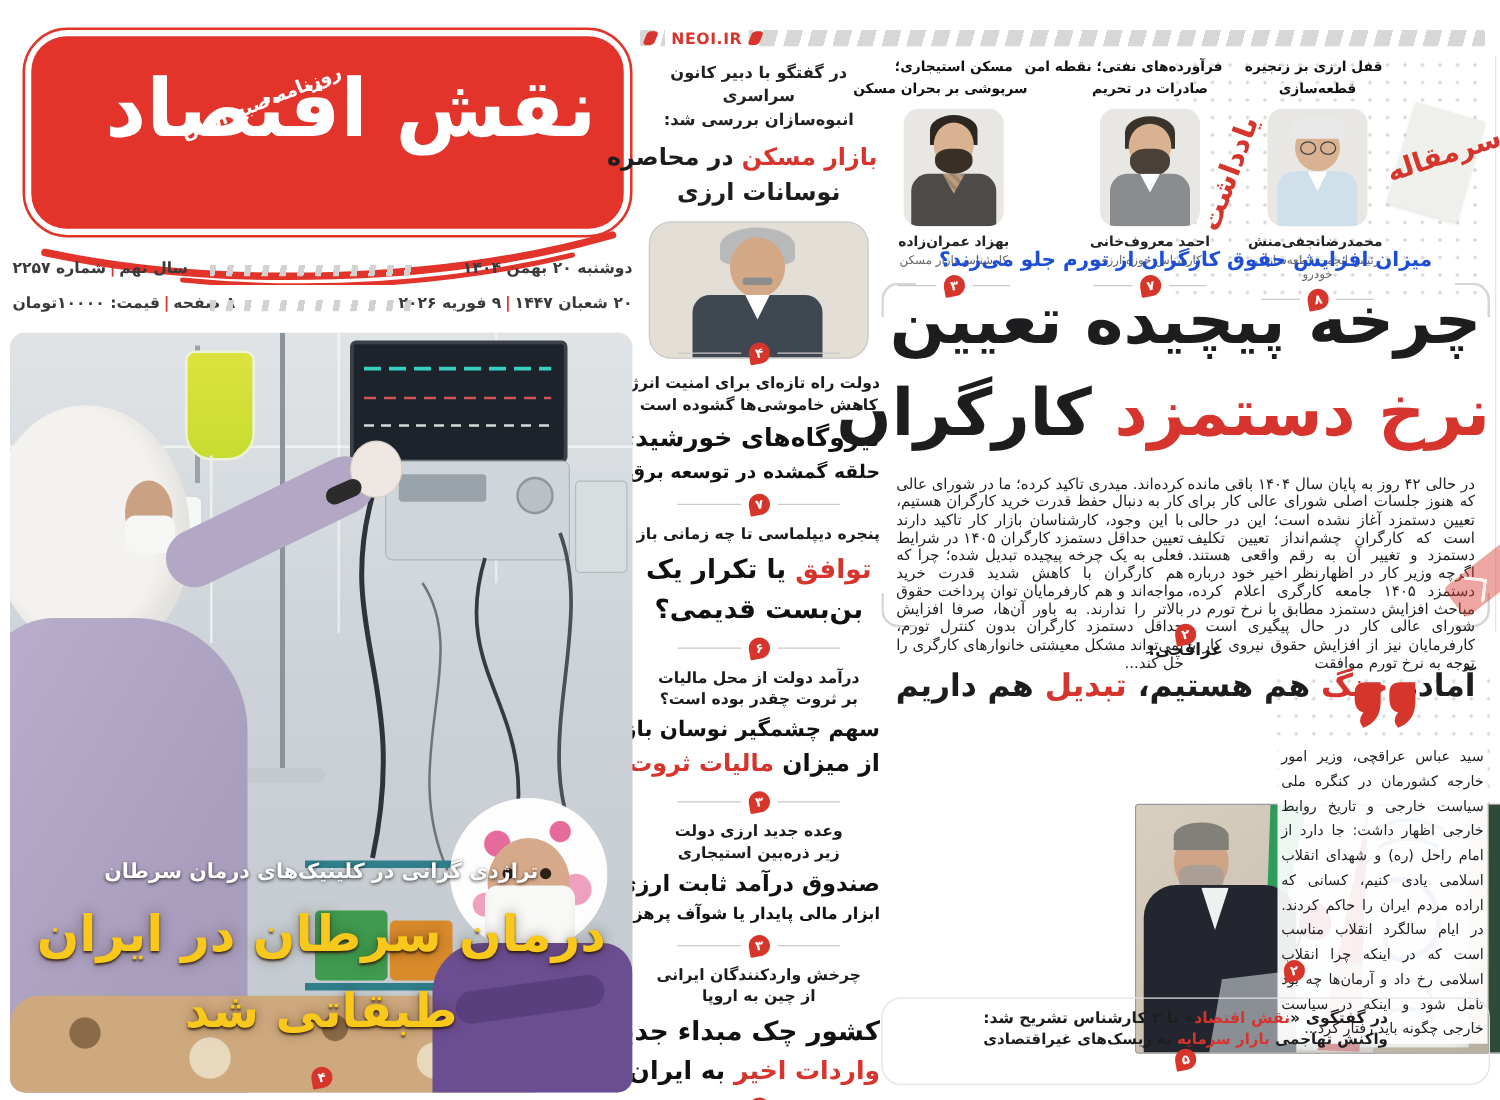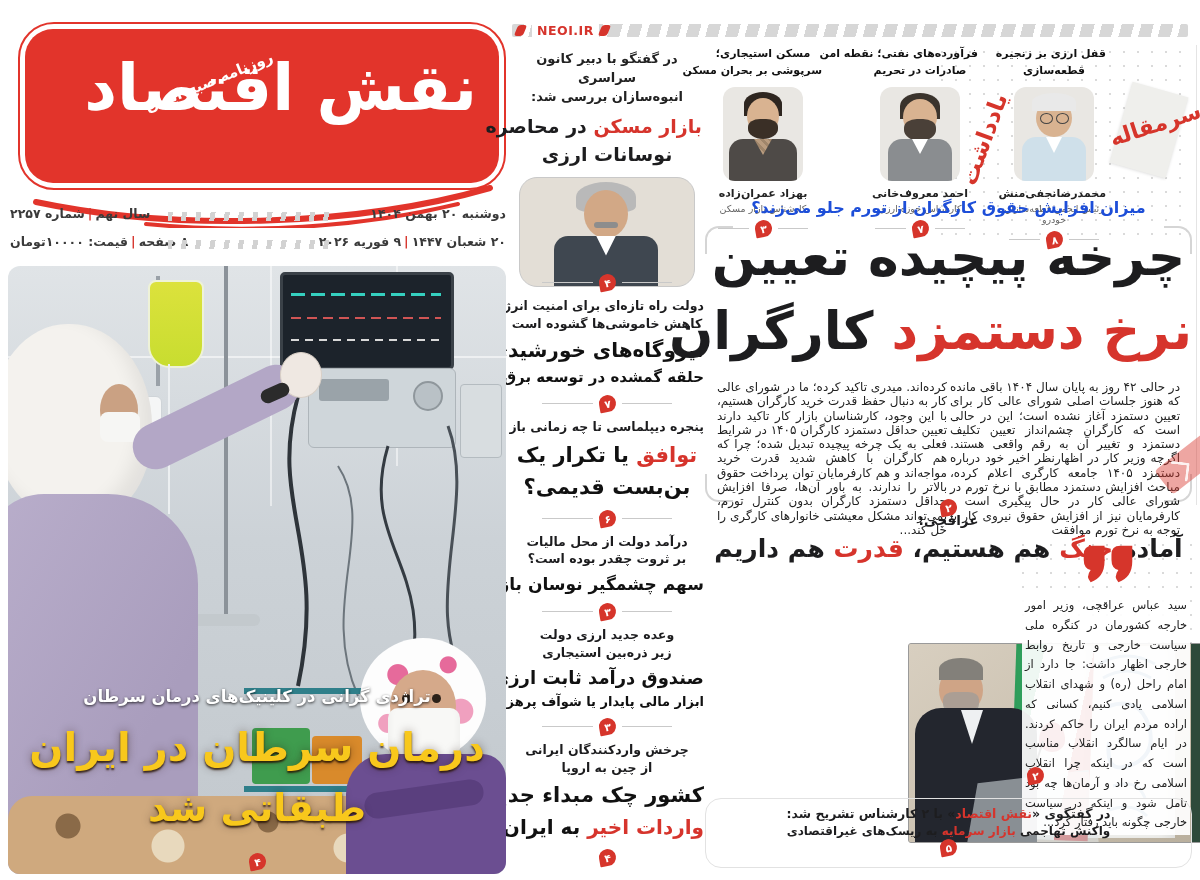--- a/index.html
+++ b/index.html
@@ -248,20 +248,23 @@
         <span class="pin">۶</span>
         <i></i>
     </div>
 
     <div>
       <div class="tk">
           <div>درآمد دولت از محل مالیات</div>
           <div>بر ثروت چقدر بوده است؟</div>
         </div>
       <div class="th" style="font-size:17px;margin-top:3px;">سهم چشمگیر نوسان بازارها</div>
+      <div class="th" style="font-size:19px;">
+        <span>از میزان </span><span class="red">مالیات ثروت</span>
+      </div>
     </div>
     <div class="sep" style="width:130px;">
       <i></i>
         <span class="pin">۳</span>
         <i></i>
     </div>
 
     <div>
       <div class="tk">
           <div>وعده جدید ارزی دولت</div>
@@ -311,21 +314,21 @@
     </div>
   </div>
 
   <div class="abs" style="left:705px;top:512px;width:487px;height:282px;">
     <svg class="abs" style="right:58px;top:30px;width:52px;height:44px;" viewBox="0 0 60 46">
       <path d="M2 12 Q2 2 12 2 L26 2 L26 20 Q26 38 10 44 Q4 38 10 30 Q2 28 2 18 Z" fill="#d6352b"></path>
       <path d="M34 12 Q34 2 44 2 L58 2 L58 20 Q58 38 42 44 Q36 38 42 30 Q34 28 34 18 Z" fill="#d6352b"></path>
     </svg>
     <div class="ctr ar-kick">عراقچی:</div>
     <div class="ctr ar-h" style="margin-top:6px;">
-      <span>آماده </span><span class="red">جنگ</span><span> هم هستیم، </span><span class="red">قدرت</span><span> هم داریم</span>
+      <span>آماده </span><span class="red">جنگ</span><span> هم هستیم، </span><span class="red">تبدیل</span><span> هم داریم</span>
     </div>
 
     <div class="abs frame" style="left:14px;top:80px;width:296px;height:198px;">
       <div class="scene-part" style="inset:0;background:linear-gradient(140deg,#d8cfc0,#c9bfae 60%,#b8ae9c);"></div>
       <div class="scene-part" style="right:0;top:0;width:14px;height:100%;background:#2e4a3a;"></div>
       <div class="scene-part" style="left:170px;top:2px;width:96px;height:192px;background:#f3f3f0;box-shadow:inset -8px 0 12px rgba(0,0,0,.08);">
         <svg viewBox="0 0 96 192" style="width:100%;height:100%;">
           <path d="M20 18 Q48 2 76 18 M24 32 Q48 18 72 32" stroke="#5c87b5" stroke-width="3" fill="none"></path>
           <path d="M30 60 Q60 50 70 80 Q78 110 50 120 Q26 128 30 96" stroke="#4a7fb5" stroke-width="4" fill="none"></path>
           <path d="M34 140 Q58 132 66 152 M30 164 Q54 156 68 170" stroke="#5c87b5" stroke-width="3" fill="none"></path>

